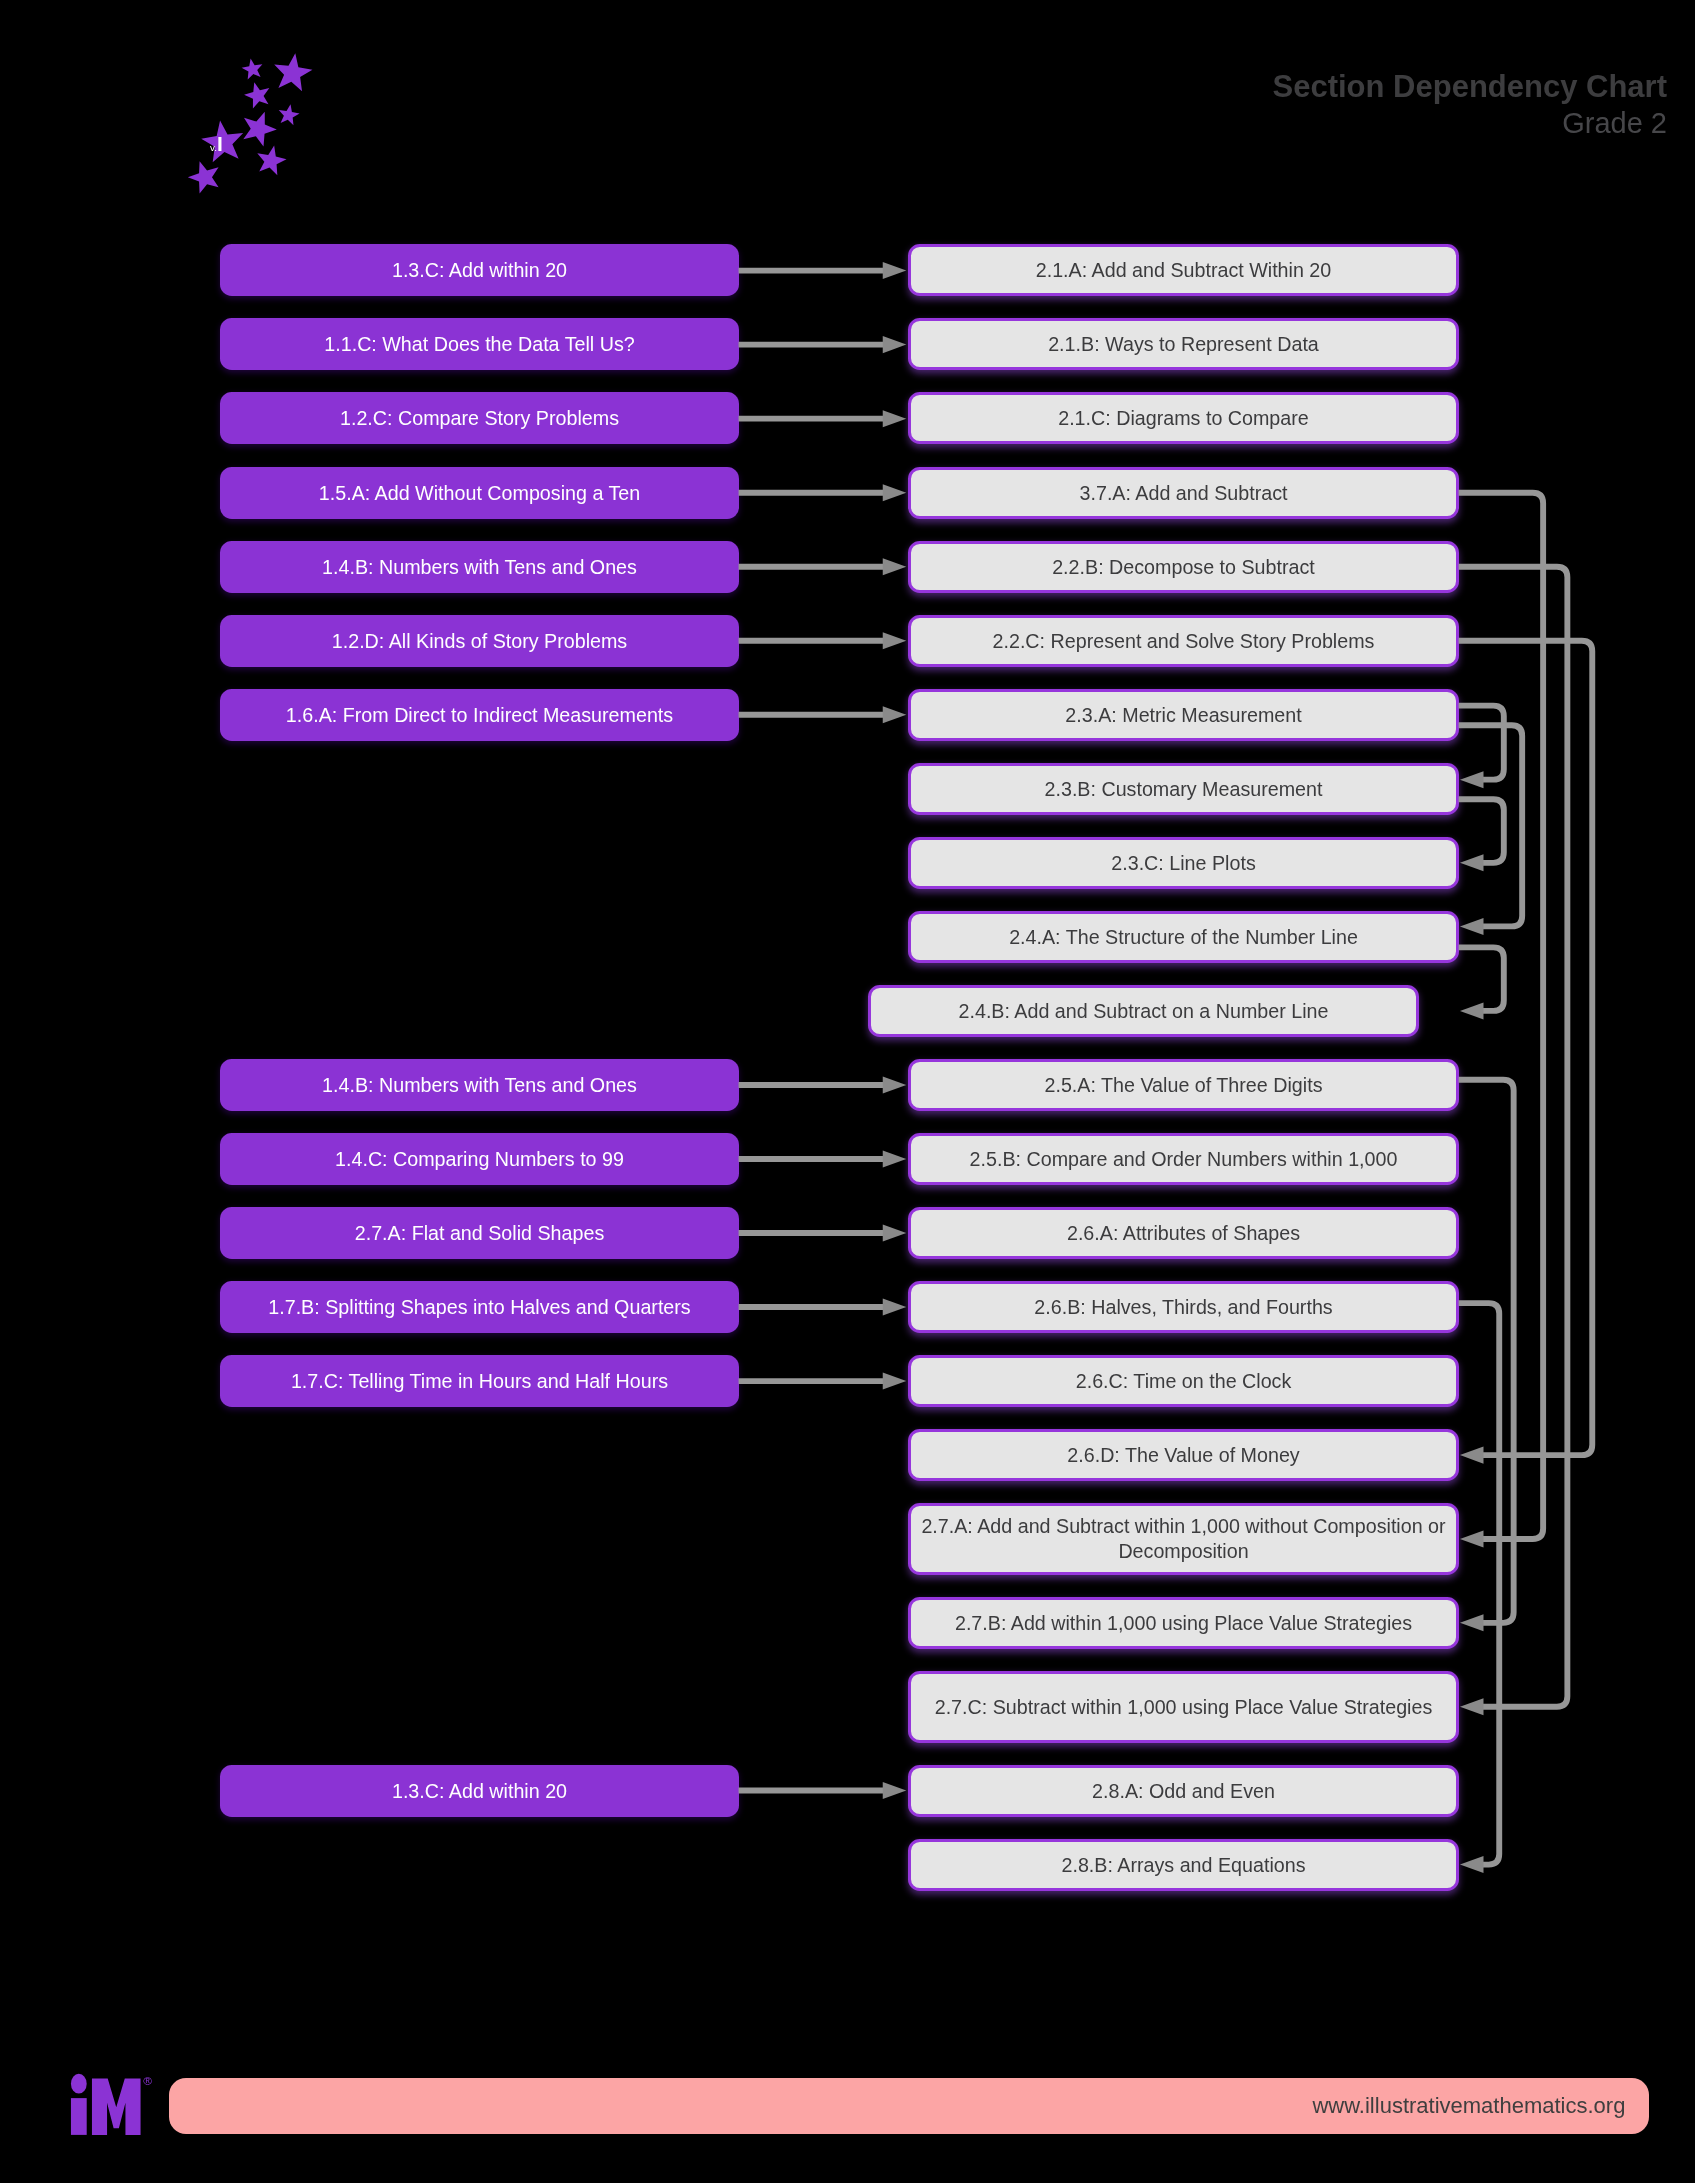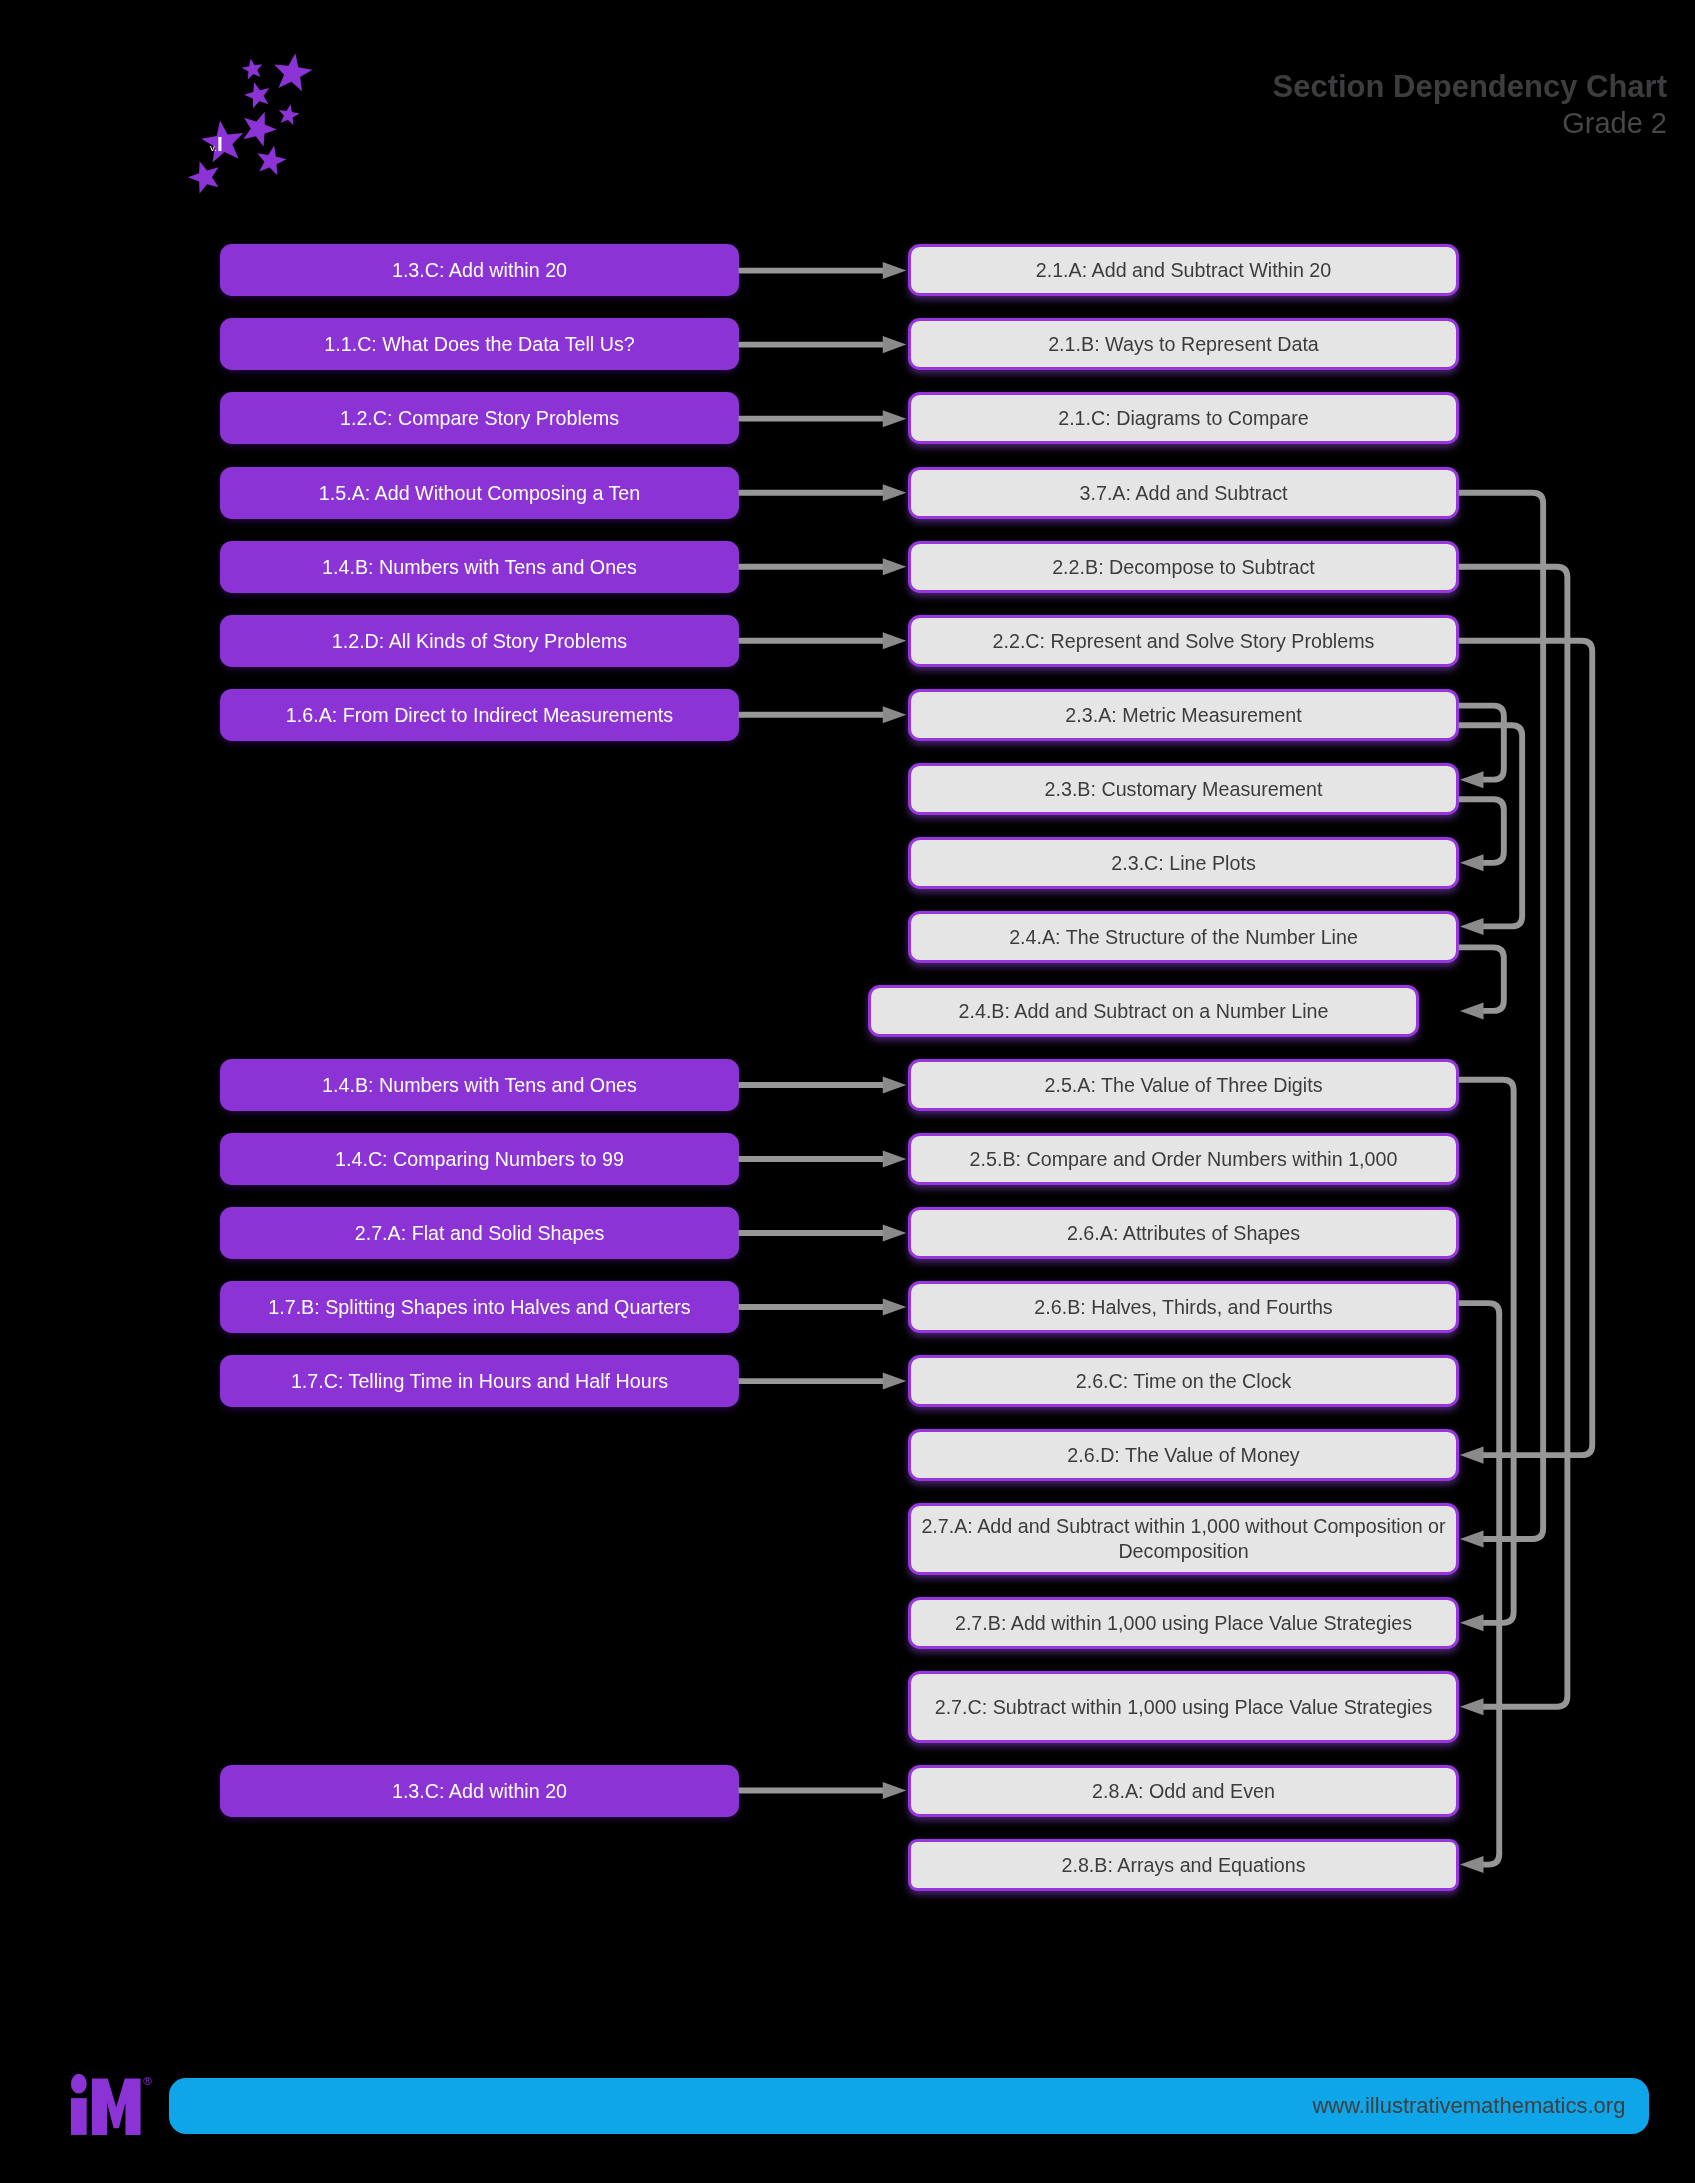--- a/index.html
+++ b/index.html
@@ -20,21 +20,21 @@
     box-shadow:0 2.6px 5.9px rgba(55,8,105,0.55);
   }
   .box.right{
     background:#e5e5e5;border:3.3px solid var(--purple-border);color:#3C3C3E;padding:0 5px;
     box-shadow:0 3.3px 7.2px rgba(140,70,210,0.5);
   }
   #connector-overlay{position:absolute;left:0;top:0;pointer-events:none;}
   #stars-logo{position:absolute;left:176px;top:38px;}
   #footer-bar{
     position:absolute;left:169px;top:2078px;width:1480px;height:56px;
-    background:#0ea5e9;border-radius:17px;
+    background:#fca5a5;border-radius:17px;
     display:flex;align-items:center;justify-content:flex-end;
     font-size:22px;color:#3F3F3F;padding-right:23.6px;box-sizing:border-box;
   }
   #im-logo{position:absolute;left:67px;top:2073px;}
 </style>
 </head>
 <body>
 
 <div id="canvas" style="--purple: #8B33D4; --purple-border: #9636DC;">
 
@@ -112,21 +112,21 @@
       </div>
       <div class="box right" style="left: 908px; width: 551px; top: 1597px; height: 52px;">
         <span>2.7.B: Add within 1,000 using Place Value Strategies</span>
       </div>
       <div class="box right" style="left: 908px; width: 551px; top: 1671px; height: 72px;">
         <span>2.7.C: Subtract within 1,000 using Place Value Strategies</span>
       </div>
       <div class="box right" style="left: 908px; width: 551px; top: 1765px; height: 52px;">
         <span>2.8.A: Odd and Even</span>
       </div>
-      <div class="box right" style="left: 908px; width: 551px; top: 1839px; height: 52px; border-radius: 9px;">
+      <div class="box right" style="left: 908px; width: 551px; top: 1839px; height: 52px;">
         <span>2.8.B: Arrays and Equations</span>
       </div>
       <div class="box left" style="left: 220px; width: 519px; top: 244px; height: 52px;">
         <span>1.3.C: Add within 20</span>
       </div>
       <div class="box left" style="left: 220px; width: 519px; top: 318px; height: 52px;">
         <span>1.1.C: What Does the Data Tell Us?</span>
       </div>
       <div class="box left" style="left: 220px; width: 519px; top: 392px; height: 52px;">
         <span>1.2.C: Compare Story Problems</span>

